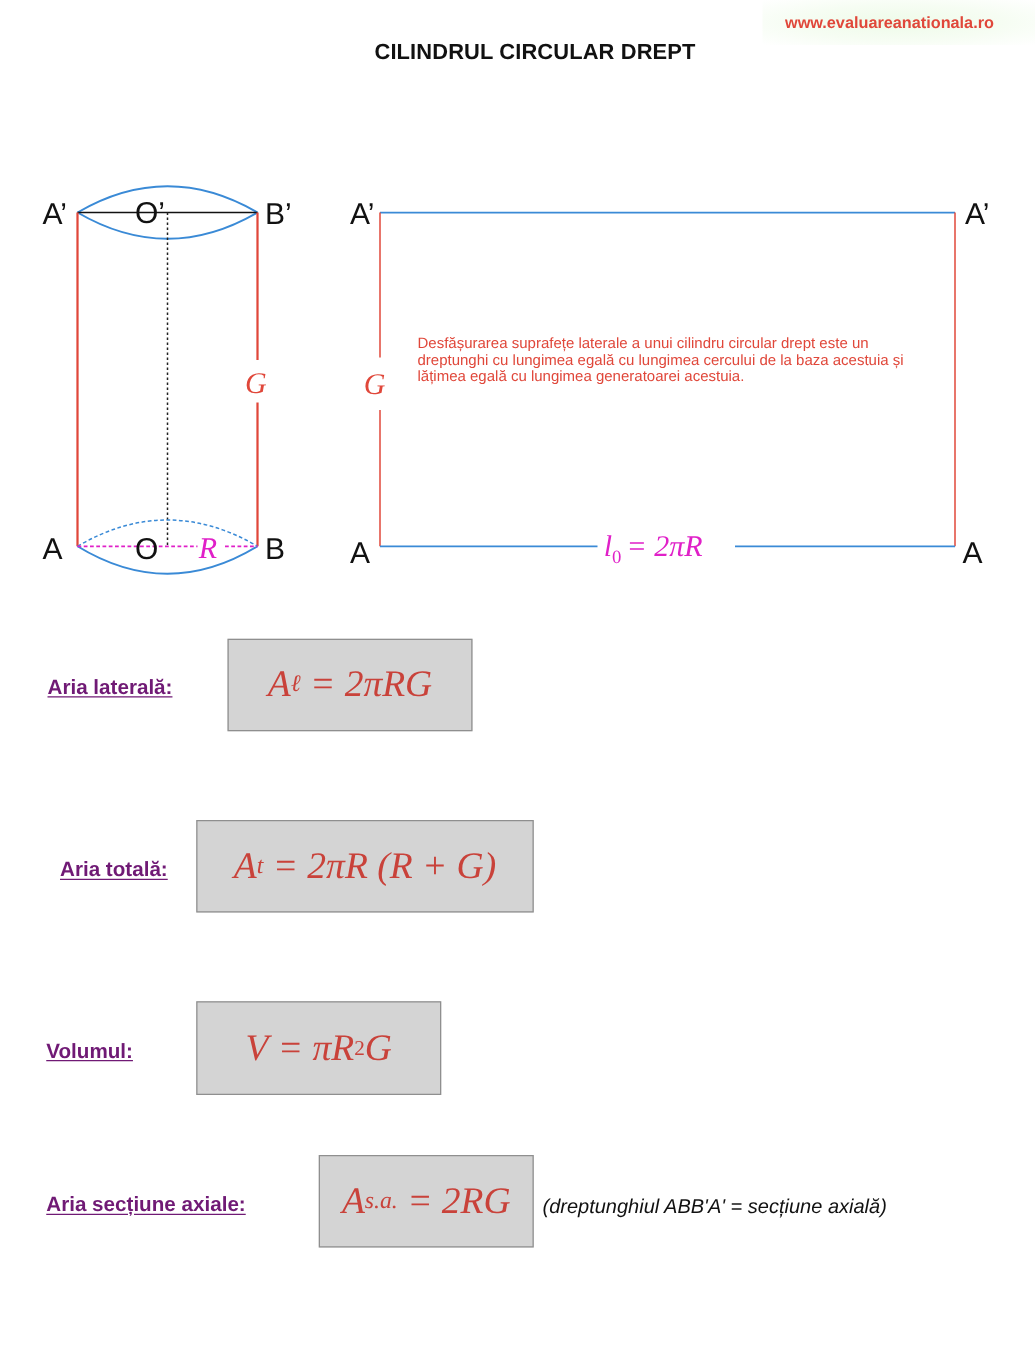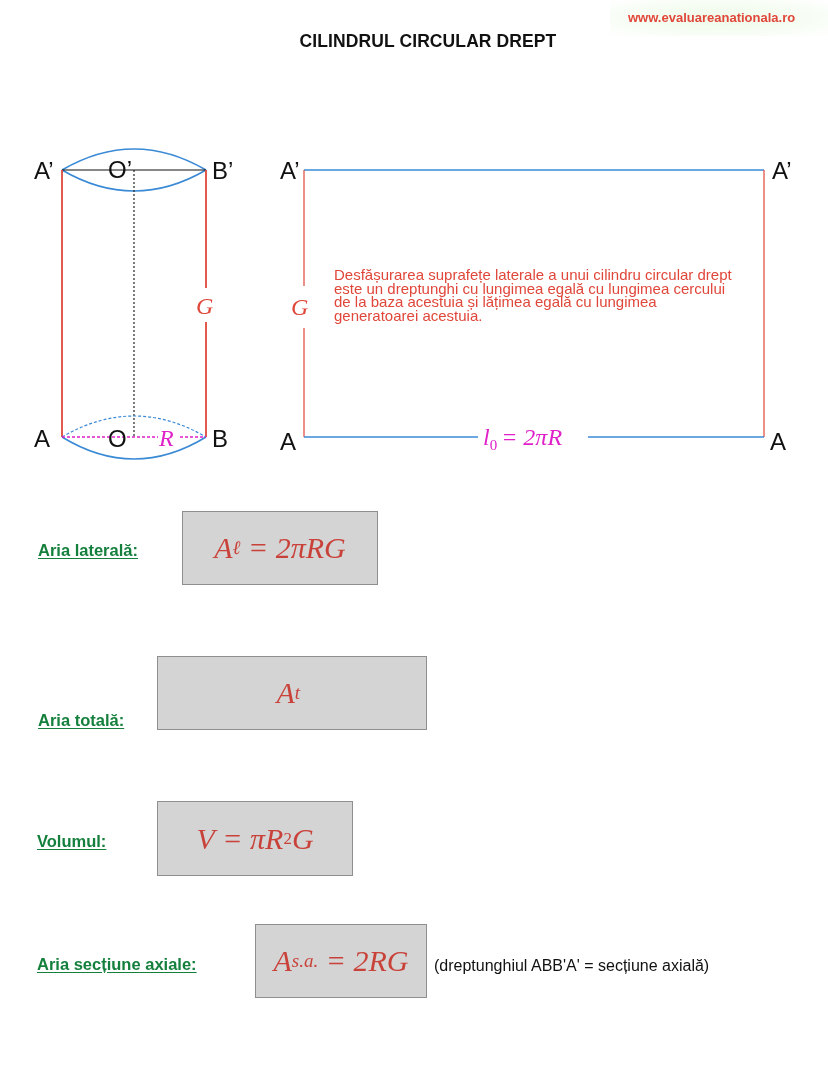--- a/index.html
+++ b/index.html
@@ -6,31 +6,31 @@
   body { width: 828px; height: 1086px; position: relative; overflow: hidden;
          font-family: "Liberation Sans", sans-serif; }
   .watermark { position: absolute; left: 610px; top: 0; width: 218px; height: 36px;
                background: radial-gradient(ellipse at center, #eefbe9 0%, #f6fdf3 55%, rgba(255,255,255,0) 100%); }
   .watermark span { position: absolute; left: 18px; top: 10px; font-size: 13px; color: #e0473a; white-space: nowrap; font-weight: bold; }
   .title { position: absolute; left: 0; width: 856px; top: 31px; text-align: center;
            font-size: 17.5px; font-weight: bold; color: #111; letter-spacing: 0.1px; }
   svg.figure { position: absolute; left: 0; top: 0; }
   .lbl { font-family: "Liberation Sans", sans-serif; font-size: 24px; fill: #111; }
   .math { font-family: "Liberation Serif", serif; font-style: italic; }
-  .desc { position: absolute; left: 334px; top: 268px; width: 400px; font-size: 15px; line-height: 13.5px;
+  .desc { position: absolute; left: 334px; top: 268px; width: 400px; font-size: 12px; line-height: 13.5px;
           color: #e0473a; }
-  .f-label { position: absolute; font-size: 16.5px; font-weight: bold; color: #15803d;
+  .f-label { position: absolute; font-size: 16.5px; font-weight: bold; color: #701a75;
              text-decoration: underline; text-underline-offset: 2px; white-space: nowrap; }
   .f-box { position: absolute; background: #d4d4d4; border: 1.5px solid #8f8f8f; box-sizing: border-box;
            display: flex; align-items: center; justify-content: center;
            font-family: "Liberation Serif", serif; color: #c9423a; font-size: 30px; white-space: nowrap; }
   .f-box i { font-style: italic; }
   .f-box sub { font-size: 19px; font-style: italic; vertical-align: -6px; }
   .f-box sup { font-size: 17px; vertical-align: 14px; line-height: 0; }
-  .note { position: absolute; left: 434px; top: 957px; font-size: 16px; color: #111; white-space: nowrap; }
+  .note { position: absolute; left: 434px; top: 957px; font-size: 16px; color: #111; white-space: nowrap; font-style: italic; }
 </style>
 </head>
 <body>
 
 <div class="watermark">
   <span>www.evaluareanationala.ro</span>
 </div>
 
 <div class="title">CILINDRUL CIRCULAR DREPT</div>
 
@@ -83,23 +83,23 @@
   </g>
 </svg>
 
 <div class="desc">Desfășurarea suprafețe laterale a unui cilindru circular drept este un dreptunghi cu lungimea egală cu lungimea cercului de la baza acestuia și lățimea egală cu lungimea generatoarei acestuia.</div>
 
 <div class="f-label" style="left:38px; top:541px;">Aria laterală:</div>
 <div class="f-box" style="left:182px; top:511px; width:196px; height:74px;">
   <i>A</i><sub>ℓ</sub>&nbsp;<i>= 2πRG</i>
 </div>
 
-<div class="f-label" style="left:38px; top:687px;margin-top:24px;">Aria totală:</div>
+<div class="f-label" style="left:48px; top:687px;">Aria totală:</div>
 <div class="f-box" style="left:157px; top:656px; width:270px; height:74px;">
-  <i>A</i><sub>t</sub>&nbsp;
+  <i>A</i><sub>t</sub>&nbsp;<i>= 2πR (R + G)</i>
 </div>
 
 <div class="f-label" style="left:37px; top:832px;text-decoration:underline;">Volumul:</div>
 <div class="f-box" style="left:157px; top:801px; width:196px; height:75px;">
   <i>V</i>&nbsp;<i>= πR</i><sup>2</sup><i>G</i>
 </div>
 
 <div class="f-label" style="left:37px; top:955px;">Aria secțiune axiale:</div>
 <div class="f-box" style="left:255px; top:924px; width:172px; height:74px;">
   <i>A</i><sub>s.a.</sub>&nbsp;<i>= 2RG</i>

